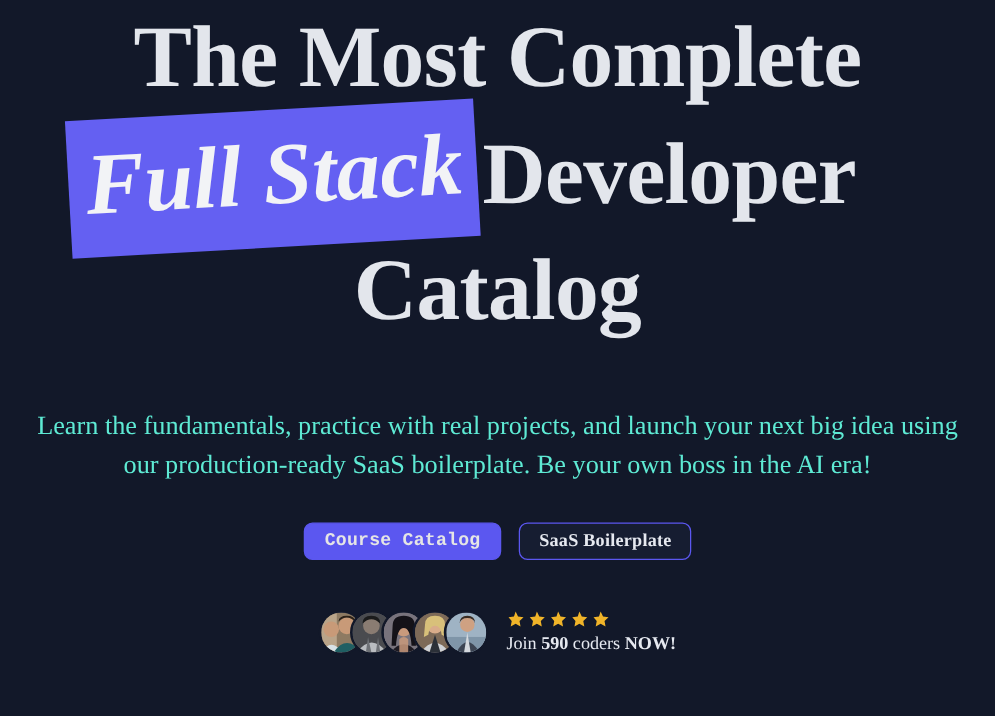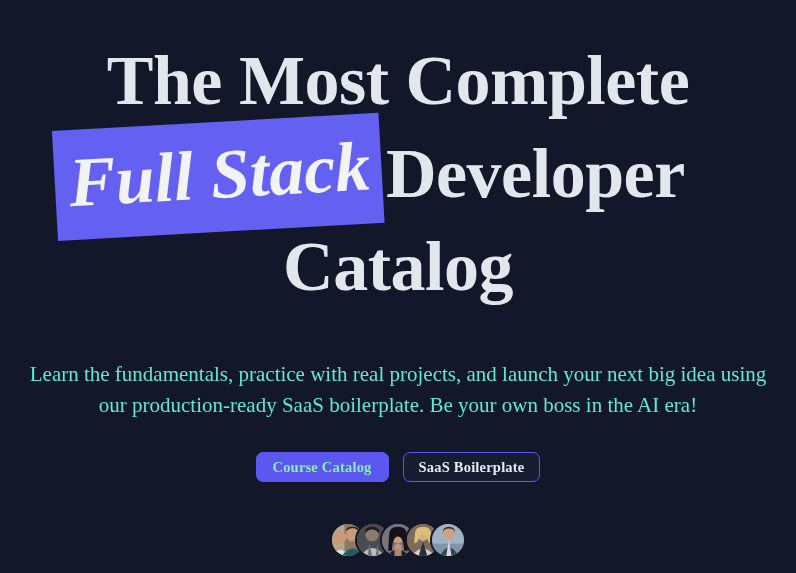--- a/index.html
+++ b/index.html
@@ -22,21 +22,20 @@
     box-sizing: border-box;
     display: flex;
     flex-direction: column;
     align-items: center;
     background: #121829;
   }
 
   
   .headline {
     margin: 0;
-    padding-top: 34px;
     width: 796px;
     text-align: center;
     color: #e3e6ec;
     font-family: "Liberation Serif", "DejaVu Serif", serif;
     font-weight: bold;
     font-size: 70px;
     line-height: 93px;
     letter-spacing: -0.5px;
   }
 
@@ -113,24 +112,25 @@
     cursor: pointer;
     white-space: nowrap;
     box-sizing: border-box;
     display: inline-flex;
     align-items: center;
     justify-content: center;
   }
 
   .btn-primary {
     background: #5b57f0;
-    color: #86efac;
+    color: #e5e5e5;
     border: 1px solid #5b57f0;
     height: 30px;
     padding: 0 16px;
+    font-family: Liberation Mono, monospace;
   }
 
   .btn-secondary {
     background: #161d31;
     color: #e6e9f0;
     border: 1px solid #5b57f0;
     height: 30px;
     padding: 4px 15px;
   }
 
@@ -272,16 +272,36 @@
           <rect x="0" y="22" width="36" height="14" fill="#7f95a8"></rect>
           <circle cx="19" cy="11" r="6.5" fill="#cfa182"></circle>
           <path d="M12 10 Q12 3 19 3 Q26 3 26 10 Q25 5 19 5 Q13 5 12 10 Z" fill="#3a2c22"></path>
           <path d="M9 36 Q19 17 30 36 Z" fill="#3c4452"></path>
           <path d="M19 18 L16 36 L22 36 Z" fill="#d5d9de"></path>
         </svg>
       </div>
 
     </div>
 
+    <div class="proof-text">
+      <div class="stars">
+        <svg class="star" viewBox="0 0 24 24">
+            <path d="M12 1.8l3.1 6.5 7 .9-5.1 4.9 1.3 7-6.3-3.4-6.3 3.4 1.3-7L2.9 9.2l7-.9z" fill="#f0b429"></path>
+          </svg>
+        <svg class="star" viewBox="0 0 24 24">
+            <path d="M12 1.8l3.1 6.5 7 .9-5.1 4.9 1.3 7-6.3-3.4-6.3 3.4 1.3-7L2.9 9.2l7-.9z" fill="#f0b429"></path>
+          </svg>
+        <svg class="star" viewBox="0 0 24 24">
+            <path d="M12 1.8l3.1 6.5 7 .9-5.1 4.9 1.3 7-6.3-3.4-6.3 3.4 1.3-7L2.9 9.2l7-.9z" fill="#f0b429"></path>
+          </svg>
+        <svg class="star" viewBox="0 0 24 24">
+            <path d="M12 1.8l3.1 6.5 7 .9-5.1 4.9 1.3 7-6.3-3.4-6.3 3.4 1.3-7L2.9 9.2l7-.9z" fill="#f0b429"></path>
+          </svg>
+        <svg class="star" viewBox="0 0 24 24">
+            <path d="M12 1.8l3.1 6.5 7 .9-5.1 4.9 1.3 7-6.3-3.4-6.3 3.4 1.3-7L2.9 9.2l7-.9z" fill="#f0b429"></path>
+          </svg>
+      </div>
+      <div class="join-line"><span>Join </span><b>590</b><span> coders </span><b>NOW!</b></div>
+    </div>
 
   </div>
 
 </div>
 
 </body></html>

